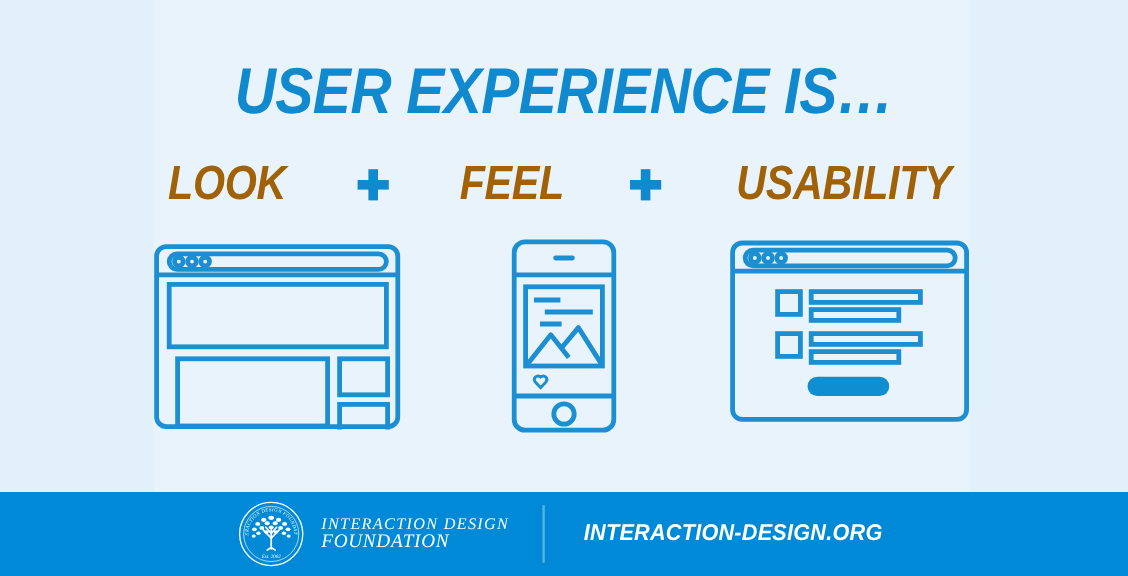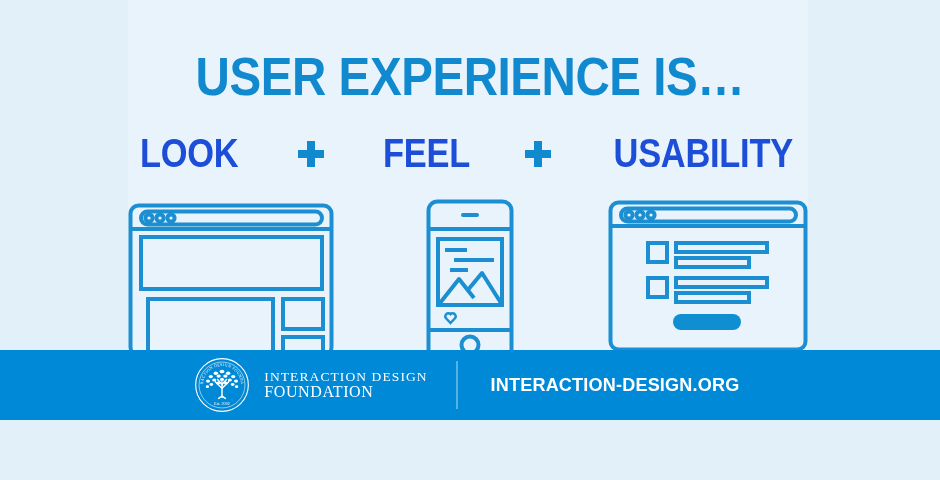--- a/index.html
+++ b/index.html
@@ -9,23 +9,24 @@
   body {
     width: 940px;
     height: 480px;
     overflow: hidden;
     background: #e2f0fa;
     font-family: "Liberation Sans", sans-serif;
   }
   .poster {
     position: relative;
     width: 940px;
-    height: 420px;
+    height: 480px;
     background: #e2f0fa;
     overflow: hidden;
+    font-style: italic;
   }
   
   .band {
     position: absolute;
     left: 128px;
     top: 0;
     width: 680px;
     height: 410px;
     background: #e8f3fb;
     pointer-events: none;
@@ -47,21 +48,21 @@
   }
   .subline {
     position: absolute;
     left: 0;
     top: 131px;
     width: 940px;
     display: flex;
     align-items: center;
     justify-content: center;
     gap: 0px;
-    color: #1d4ed8;
+    color: #a16207;
   }
   .sub-word {
     font-family: "Liberation Sans Narrow", "Liberation Sans", sans-serif;
     font-weight: bold;
     font-size: 40px;
     letter-spacing: -0.3px;
     transform: scaleX(0.86);
     white-space: nowrap;
   }
   .plus {

